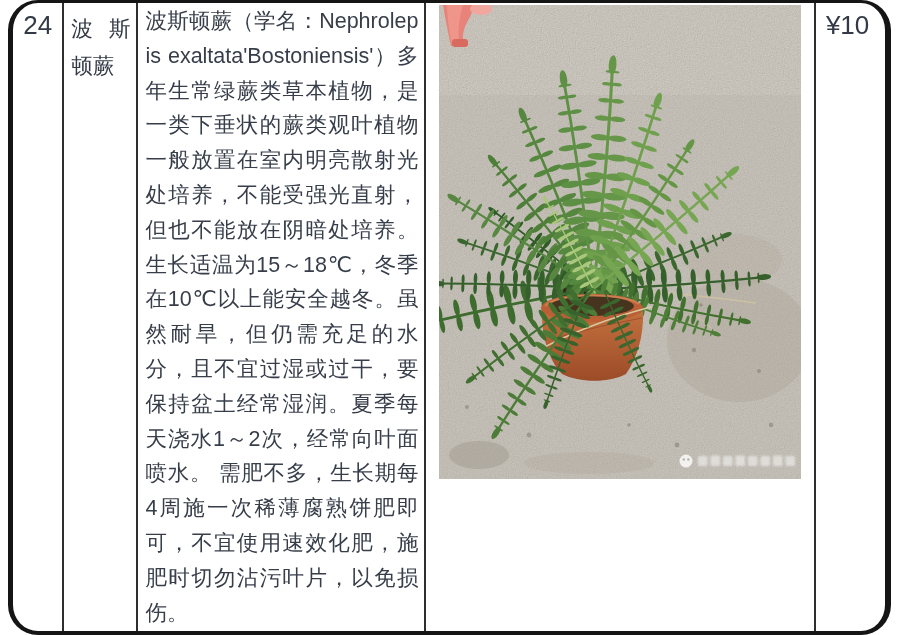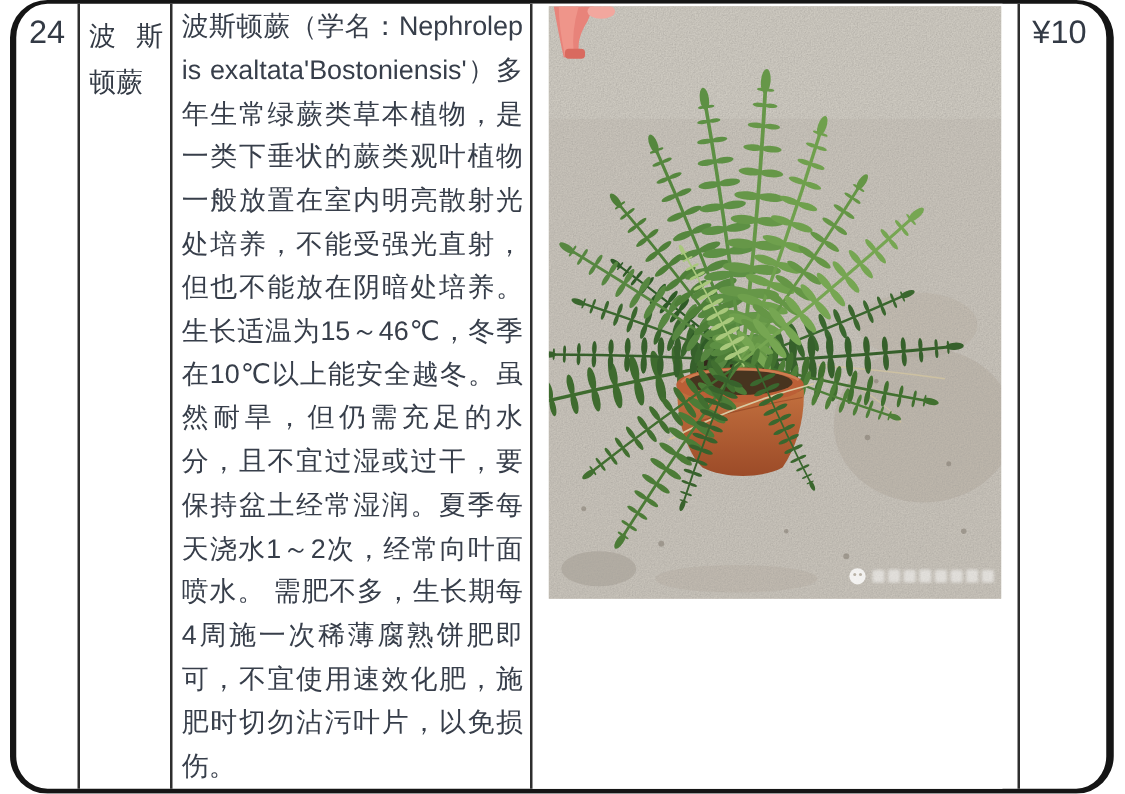--- a/index.html
+++ b/index.html
@@ -44,21 +44,21 @@
 
     <div class="cell c-name">
       <div class="name-l1">
         <span>波</span>
         <span>斯</span>
       </div>
       <div class="name-l2">顿蕨</div>
     </div>
 
     <div class="cell c-desc">
-      <div class="desc-text">波斯顿蕨（学名：Nephrolepis exaltata'Bostoniensis'）多年生常绿蕨类草本植物，是一类下垂状的蕨类观叶植物一般放置在室内明亮散射光处培养，不能受强光直射，但也不能放在阴暗处培养。生长适温为15～46℃，冬季在10℃以上能安全越冬。虽然耐旱，但仍需充足的水分，且不宜过湿或过干，要保持盆土经常湿润。夏季每天浇水1～2次，经常向叶面喷水。 需肥不多，生长期每4周施一次稀薄腐熟饼肥即可，不宜使用速效化肥，施肥时切勿沾污叶片，以免损伤。</div>
+      <div class="desc-text">波斯顿蕨（学名：Nephrolepis exaltata'Bostoniensis'）多年生常绿蕨类草本植物，是一类下垂状的蕨类观叶植物一般放置在室内明亮散射光处培养，不能受强光直射，但也不能放在阴暗处培养。生长适温为15～18℃，冬季在10℃以上能安全越冬。虽然耐旱，但仍需充足的水分，且不宜过湿或过干，要保持盆土经常湿润。夏季每天浇水1～2次，经常向叶面喷水。 需肥不多，生长期每4周施一次稀薄腐熟饼肥即可，不宜使用速效化肥，施肥时切勿沾污叶片，以免损伤。</div>
     </div>
 
     <div class="cell c-photo">
       <div class="photo" title="盆栽波斯顿蕨，红陶花盆置于水泥地面">
         <svg width="362" height="474" viewBox="0 0 362 474" xmlns="http://www.w3.org/2000/svg">
           <defs>
             <linearGradient id="potGrad" x1="0" y1="0" x2="0" y2="1">
               <stop offset="0" stop-color="#c4713f"></stop>
               <stop offset="1" stop-color="#9c4b28"></stop>
             </linearGradient>

